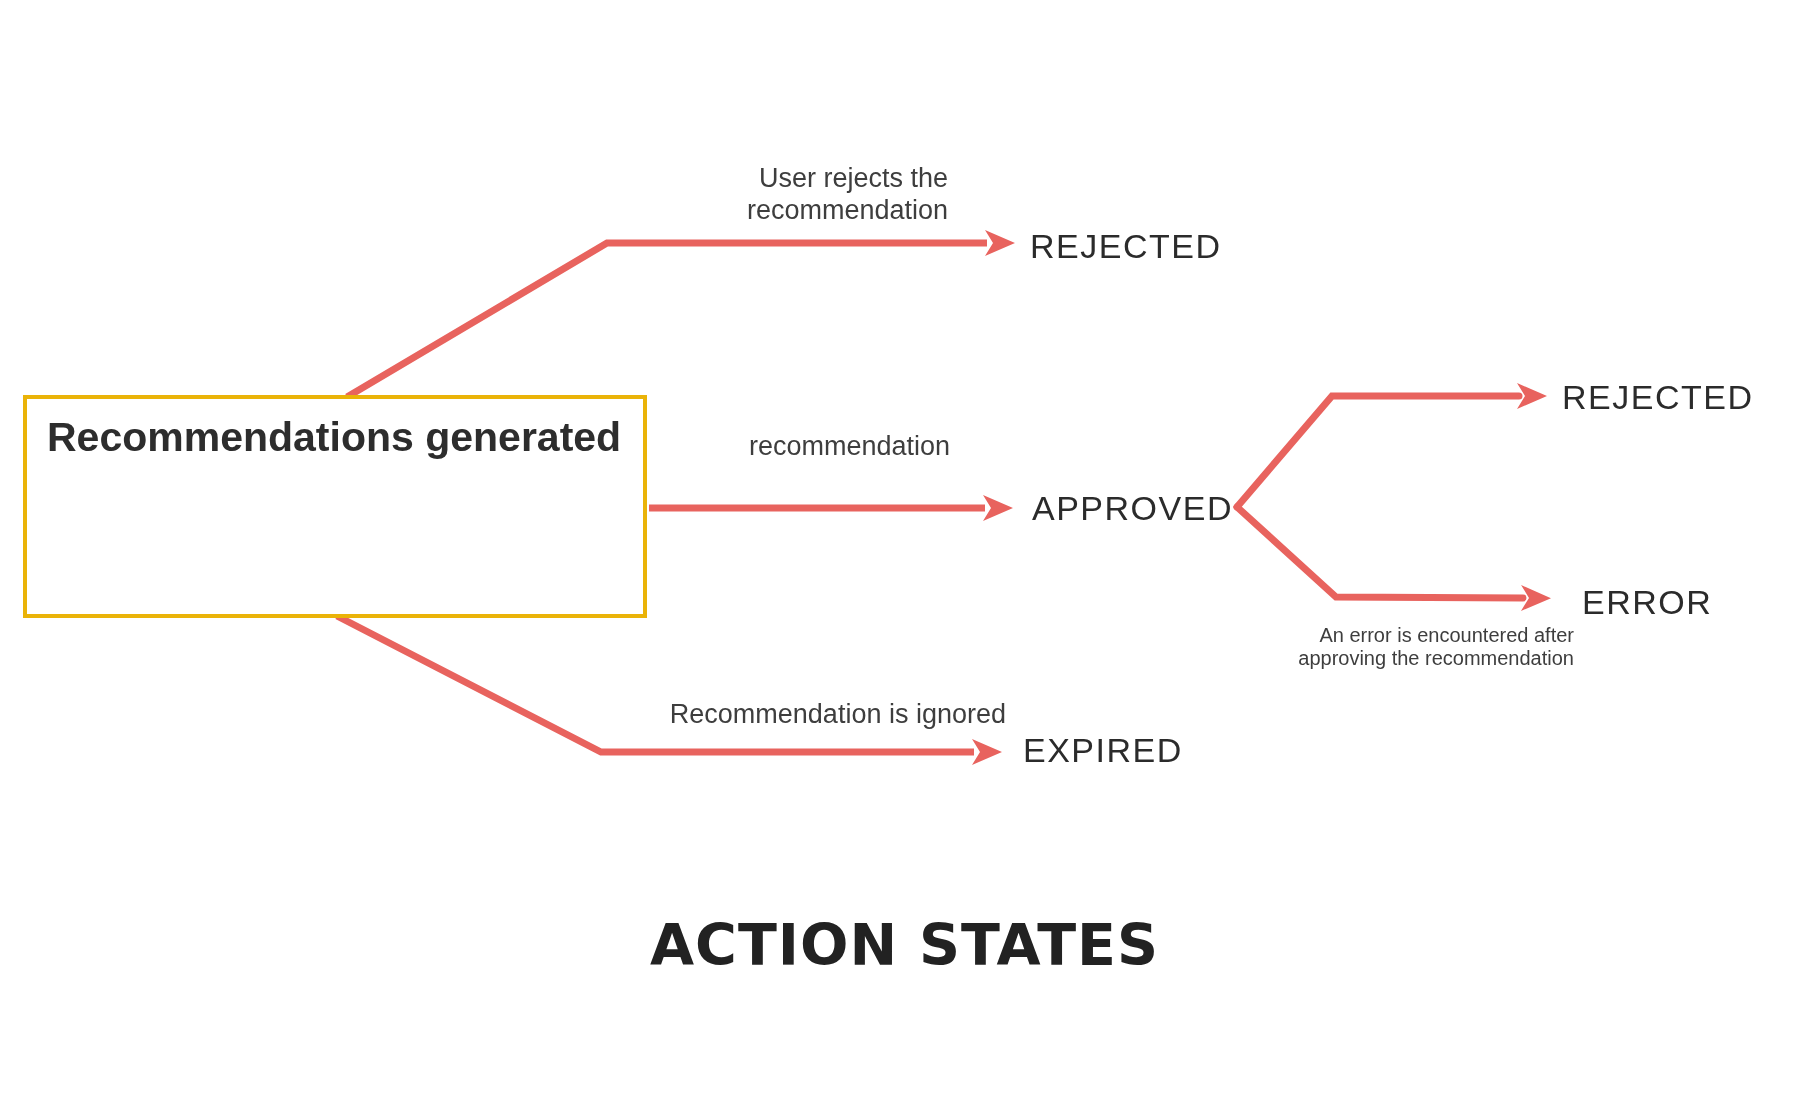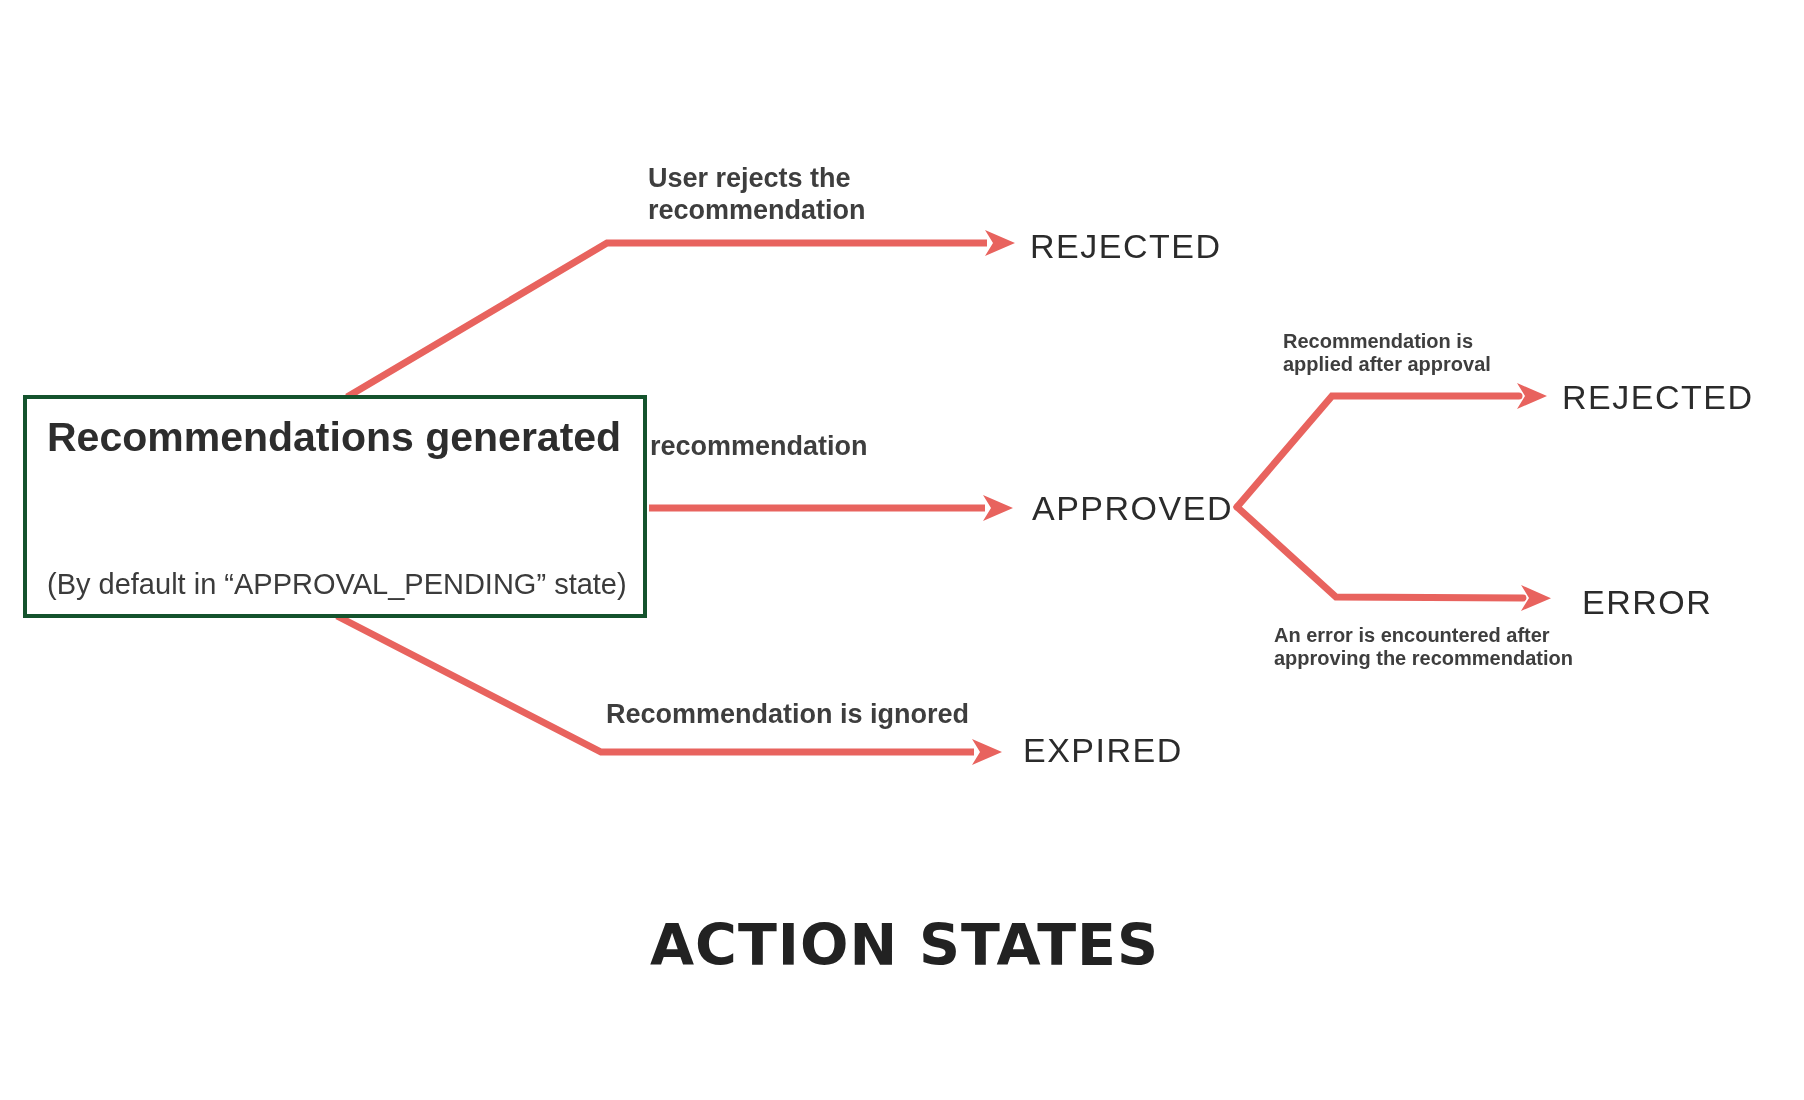--- a/index.html
+++ b/index.html
@@ -9,21 +9,21 @@
     background:#ffffff;
     font-family:"Liberation Sans", sans-serif;
     overflow:hidden;
   }
   .flow-svg{position:absolute;left:0;top:0;}
 
   .source-box{
     position:absolute;
     left:23px;top:395px;
     width:624px;height:223px;
-    border:4px solid #14532d;
+    border:4px solid #eab308;
     background:#ffffff;
     box-sizing:border-box;
   }
   .source-box .box-title{
     position:absolute;left:20px;top:13px;right:8px;
     font-size:41px;line-height:50px;font-weight:700;
     color:#2d2d2d;letter-spacing:0;
   }
   .source-box .box-subtitle{
     position:absolute;left:20px;top:168px;right:8px;
@@ -37,21 +37,21 @@
     letter-spacing:1.5px;color:#2b2b2b;white-space:nowrap;
   }
   #lbl-rejected {left:1030px;top:229px;}
   #lbl-approved {left:1032px;top:491px;}
   #lbl-completed{left:1562px;top:380px;}
   #lbl-error    {left:1582px;top:585px;}
   #lbl-expired  {left:1023px;top:733px;}
 
   .caption{
     position:absolute;
-    color:#3e3e3e;text-align:left;white-space:nowrap;font-weight:bold;
+    color:#3e3e3e;text-align:right;white-space:nowrap;
   }
   .caption span{display:block;}
   .caption-lg{font-size:27px;line-height:32px;}
   .caption-sm{font-size:20px;line-height:23px;}
   #cap-rejected {left:648px;top:162px;width:300px;}
   #cap-approved {left:650px;top:430px;width:300px;}
   #cap-expired  {left:606px;top:698px;width:400px;}
   #cap-completed{left:1283px;top:330px;width:300px;}
   #cap-error    {left:1274px;top:624px;width:300px;}
 
@@ -83,21 +83,20 @@
 
     <path d="M1237,507 L1332,396 L1519,396" fill="none" stroke="#E8635E" stroke-width="7" stroke-linejoin="miter" stroke-linecap="round" marker-end="url(#arrowhead)"></path>
 
     <path d="M1237,507 L1336,597 L1523,598" fill="none" stroke="#E8635E" stroke-width="7" stroke-linejoin="miter" stroke-linecap="round" marker-end="url(#arrowhead)"></path>
   </svg>
 
   <div class="source-box">
     <div class="box-title">
       <span>Recommendations generated</span><br>
     </div>
-    <div class="box-subtitle">(By default in “APPROVAL_PENDING” state)</div>
   </div>
 
   <div class="state-label" id="lbl-rejected">REJECTED</div>
   <div class="state-label" id="lbl-approved">APPROVED</div>
   <div class="state-label" id="lbl-completed">REJECTED</div>
   <div class="state-label" id="lbl-error">ERROR</div>
   <div class="state-label" id="lbl-expired">EXPIRED</div>
 
   <div class="caption caption-lg" id="cap-rejected">
     <span>User rejects the</span>
@@ -105,24 +104,20 @@
   </div>
 
   <div class="caption caption-lg" id="cap-approved">
     <span>recommendation</span>
   </div>
 
   <div class="caption caption-lg" id="cap-expired">
     <span>Recommendation is ignored</span>
   </div>
 
-  <div class="caption caption-sm" id="cap-completed">
-    <span>Recommendation is</span>
-    <span>applied after approval</span>
-  </div>
 
   <div class="caption caption-sm" id="cap-error">
     <span>An error is encountered after</span>
     <span>approving the recommendation</span>
   </div>
 
   <div class="diagram-title">ACTION STATES</div>
 
 </div>
 

